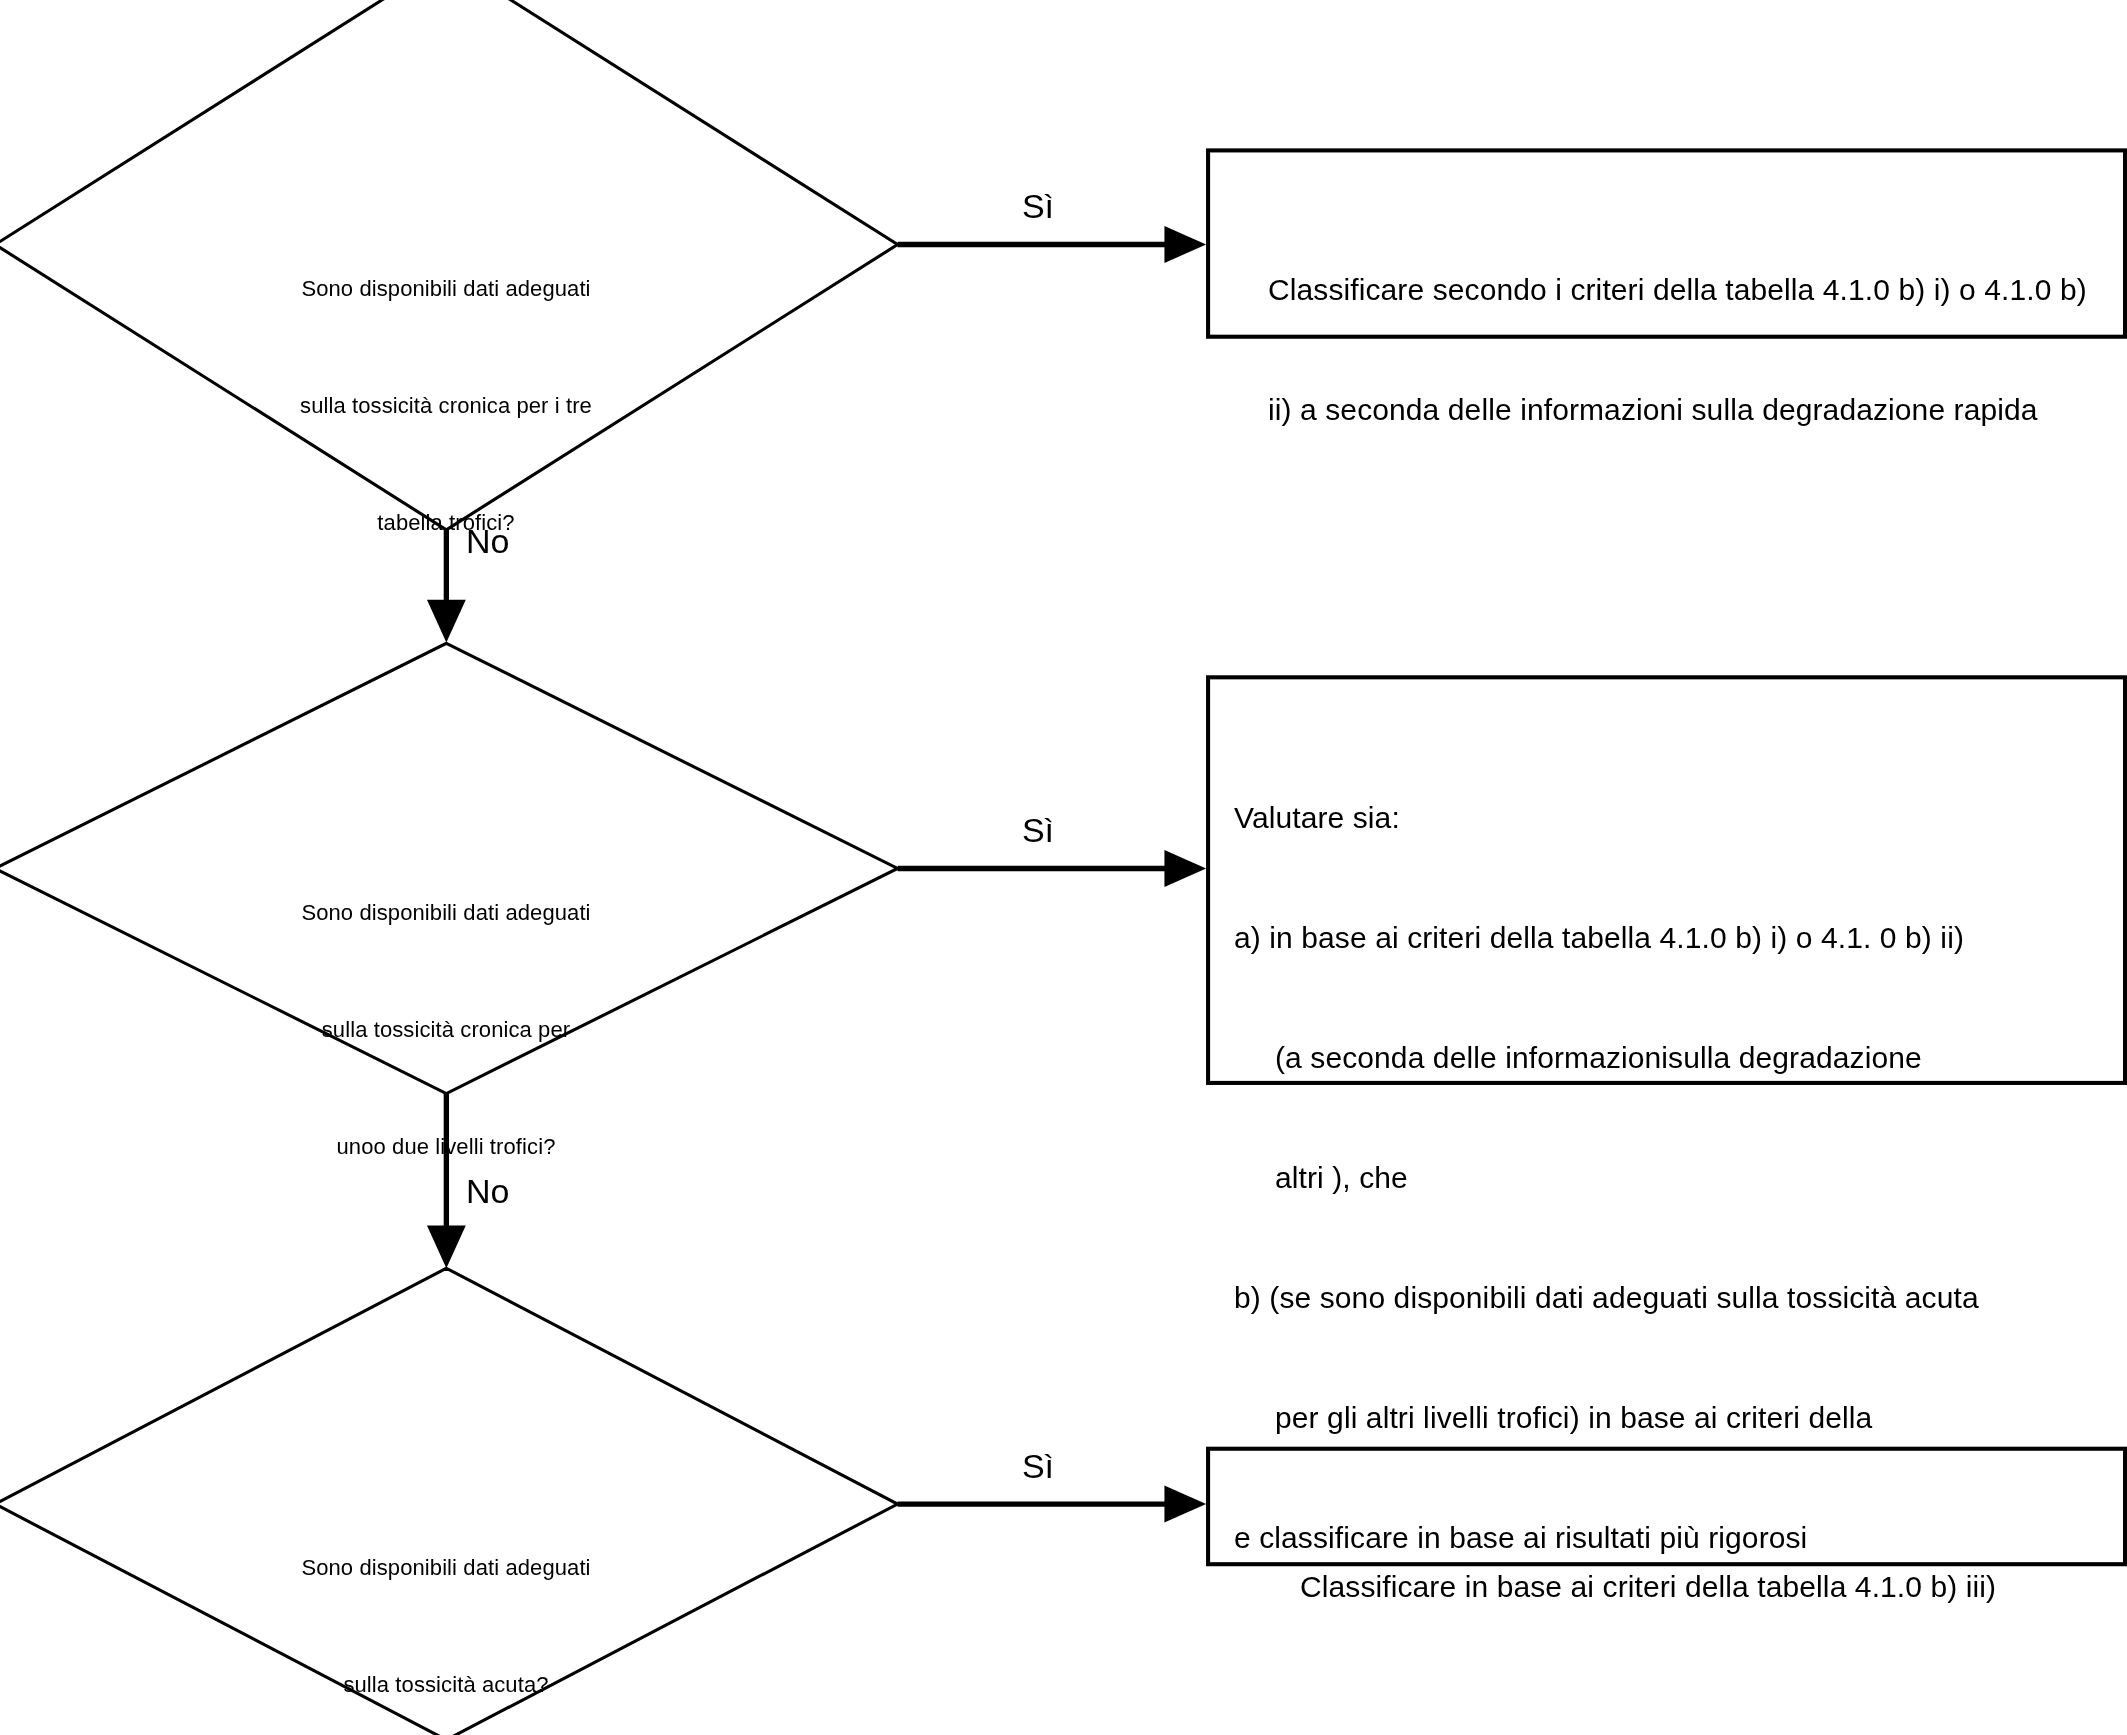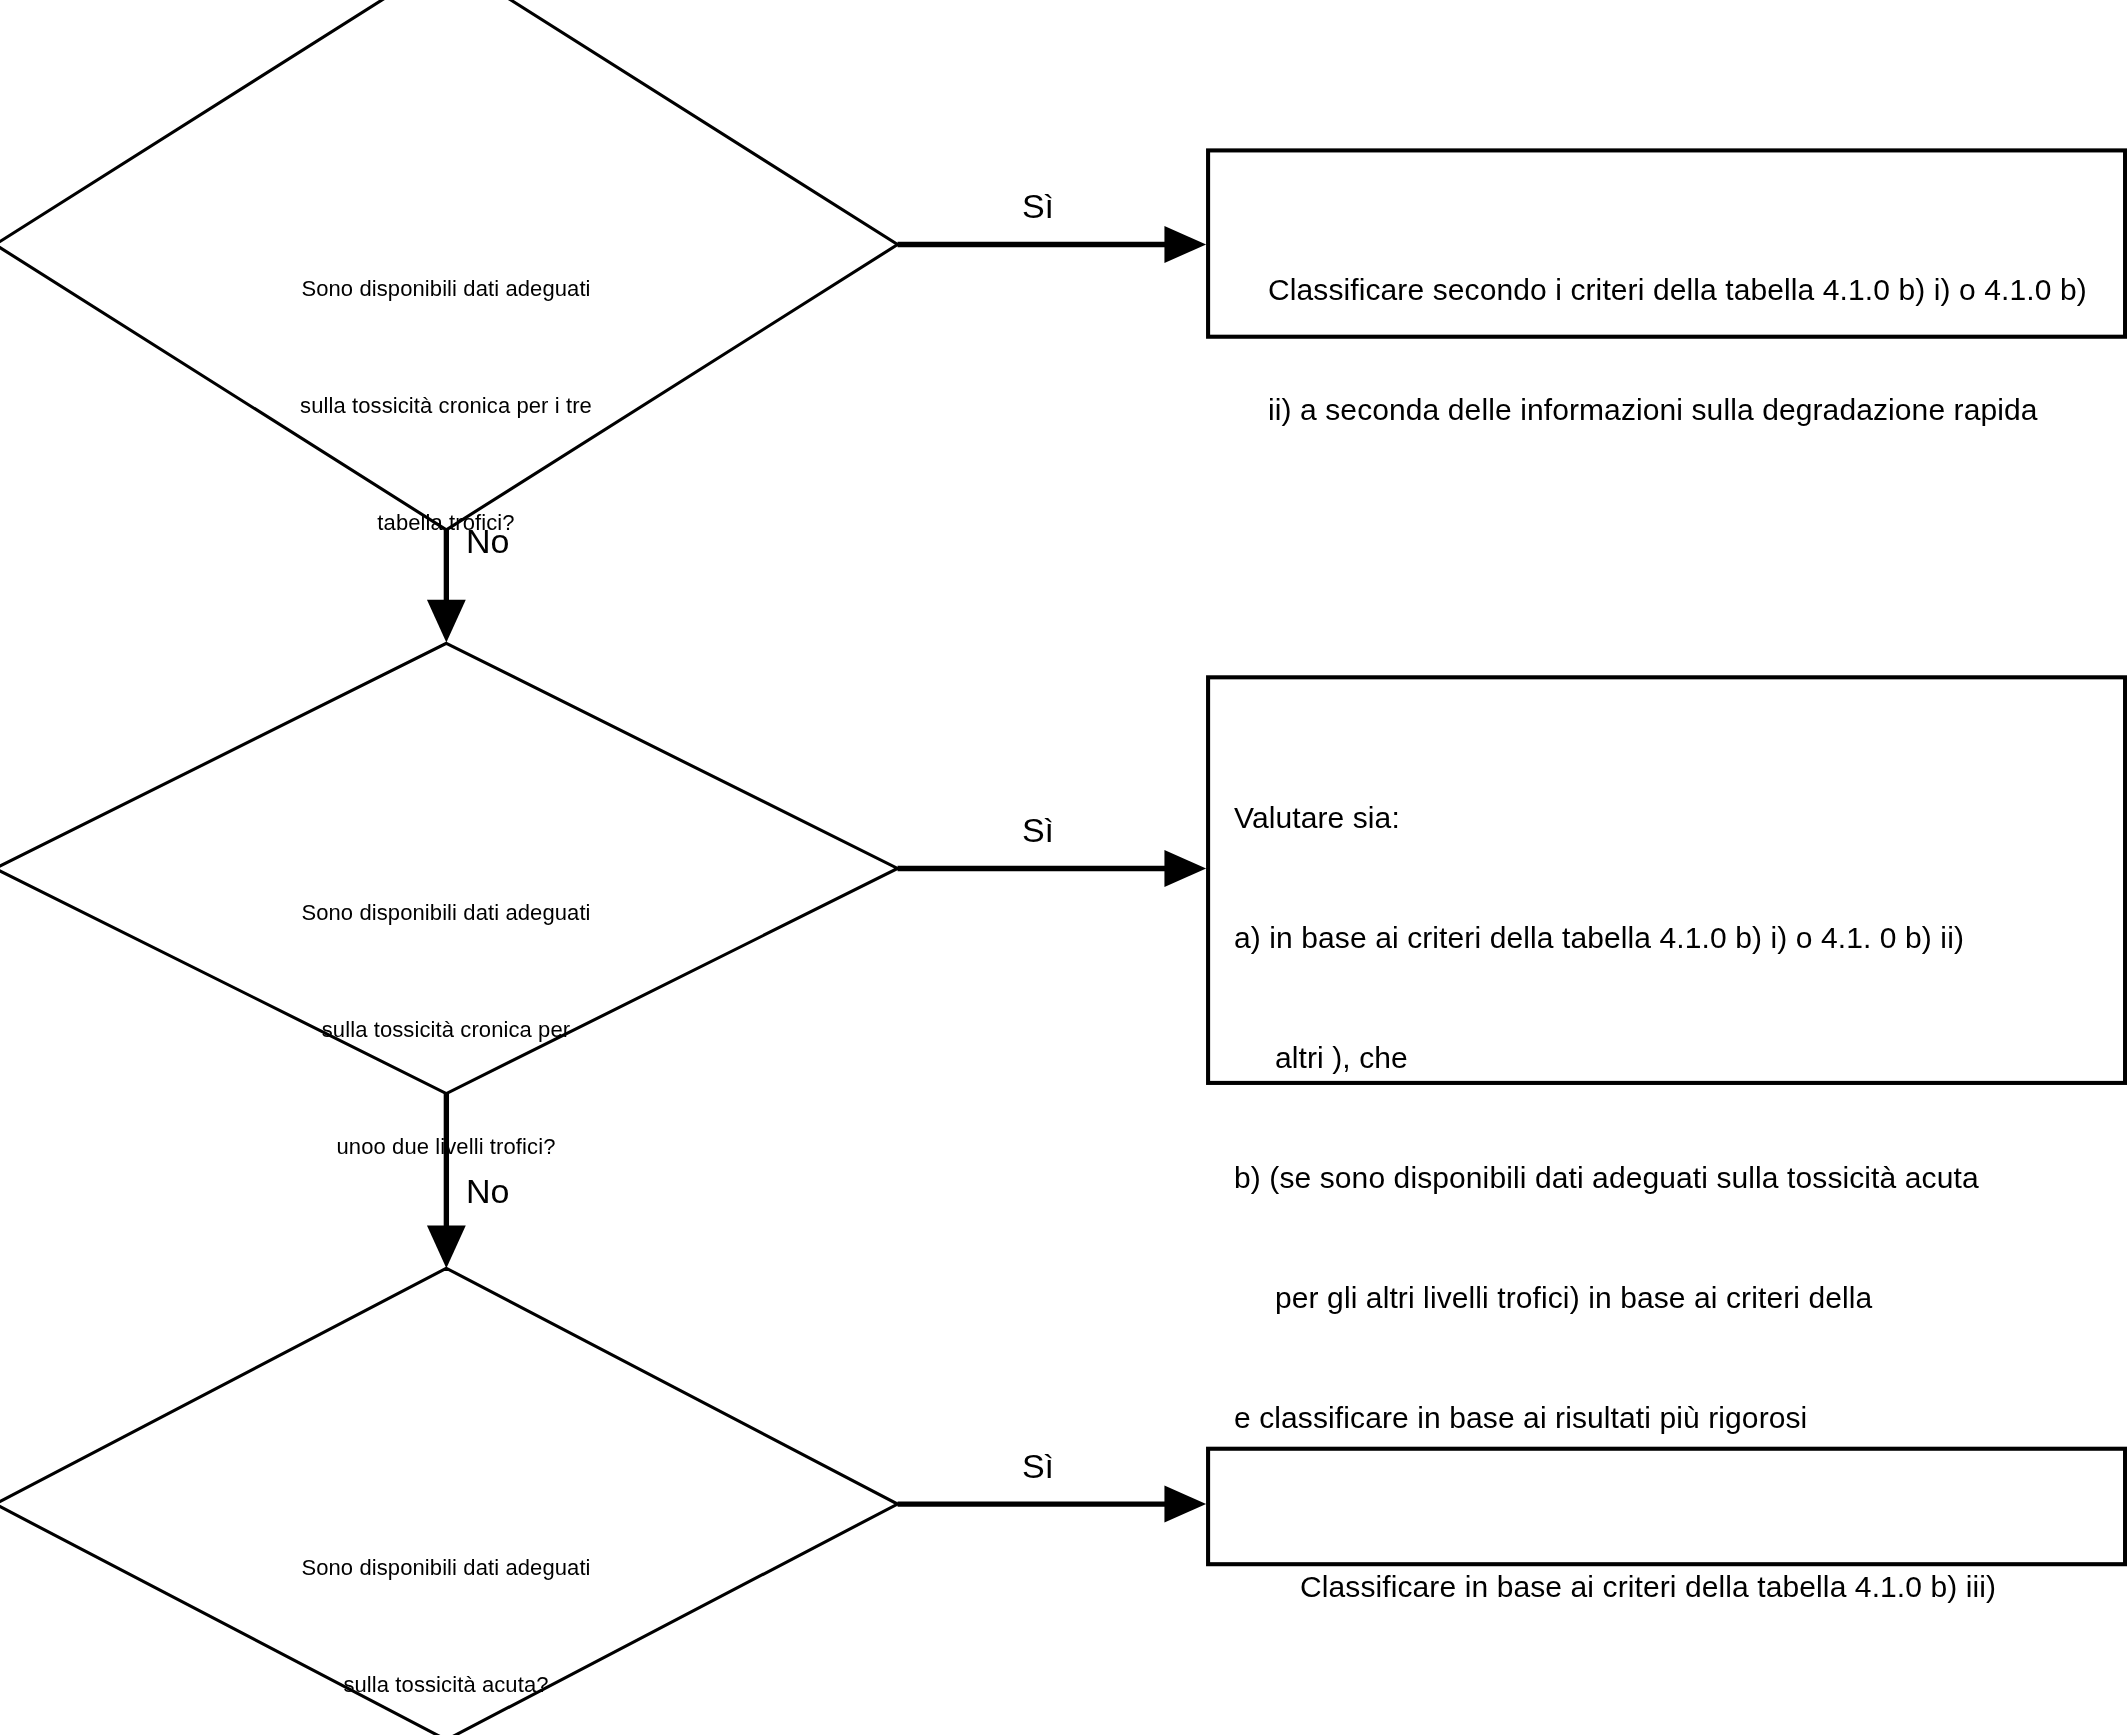--- a/index.html
+++ b/index.html
@@ -126,20 +126,21 @@
   </div>
 
   <div class="txt box-text" style="left:1268px; top:190px; width:878px;">
     <div>Classificare secondo i criteri della tabella 4.1.0 b) i) o 4.1.0 b)</div>
     <div>ii) a seconda delle informazioni sulla degradazione rapida</div>
   </div>
 
   <div class="txt box-text" style="left:1234px; top:718px; width:878px;">
     <div>Valutare sia:</div>
     <div>a) in base ai criteri della tabella 4.1.0 b) i) o 4.1. 0 b) ii)</div>
+    <div class="indent-1">(a seconda delle informazionisulla degradazione</div>
     <div class="indent-1">altri ), che</div>
     <div>b) (se sono disponibili dati adeguati sulla tossicità acuta</div>
     <div class="indent-1">per gli altri livelli trofici) in base ai criteri della</div>
     <div>e classificare in base ai risultati più rigorosi</div>
   </div>
 
   <div class="txt box-text" style="left:1300px; top:1487px; width:878px;">
     <div>Classificare in base ai criteri della tabella 4.1.0 b) iii)</div>
   </div>
 

